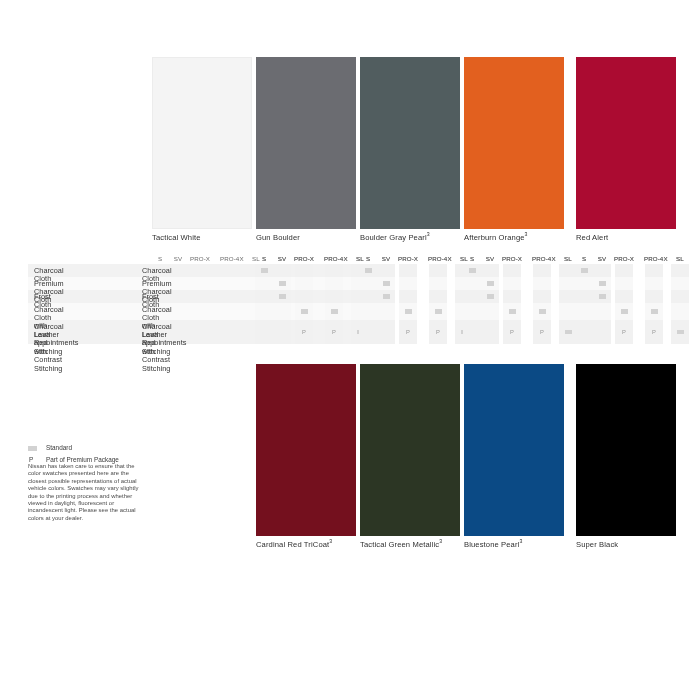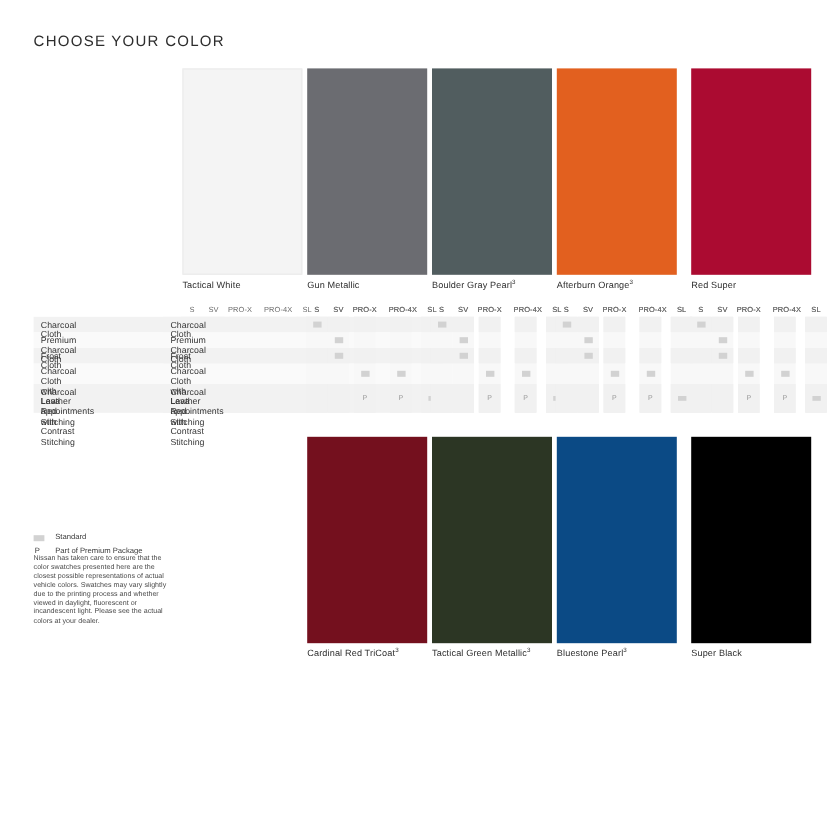--- a/index.html
+++ b/index.html
@@ -156,42 +156,41 @@
     border: 11px solid rgba(255,255,255,0.55);
     border-radius: 50%;
     pointer-events: none;
   }
 </style>
 </head>
 <body>
 
 <div class="page">
 
-  <div class="page-title">CHOOSE YOUR COLOR</div>
 
   <div class="swatch-row" id="swatchRowTop">
       <div class="swatch light" style="left: 152px; top: 57px;">
         <div class="swatch-fill" style="background: rgb(244, 244, 244);"></div>
         <div class="swatch-label">Tactical White</div>
       </div>
       <div class="swatch" style="left: 256px; top: 57px;">
         <div class="swatch-fill" style="background: rgb(107, 108, 113);"></div>
-        <div class="swatch-label">Gun Metallic</div>
+        <div class="swatch-label">Gun Boulder</div>
       </div>
       <div class="swatch" style="left: 360px; top: 57px;">
         <div class="swatch-fill" style="background: rgb(81, 93, 95);"></div>
         <div class="swatch-label">Boulder Gray Pearl<sup>3</sup></div>
       </div>
       <div class="swatch" style="left: 464px; top: 57px;">
         <div class="swatch-fill" style="background: rgb(226, 96, 31);"></div>
         <div class="swatch-label">Afterburn Orange<sup>3</sup></div>
       </div>
       <div class="swatch" style="left: 576px; top: 57px;">
         <div class="swatch-fill" style="background: rgb(171, 11, 49);"></div>
-        <div class="swatch-label">Red Super</div>
+        <div class="swatch-label">Red Alert</div>
       </div>
     </div>
 
   <div class="trim-table" id="trimTableTop" style="left: 0px; top: 255px;">
       <div class="row-band" style="left: 28px; width: 220px; top: 9px; height: 13px;"></div>
       <div class="row-band alt" style="left: 28px; width: 220px; top: 22px; height: 13px;"></div>
       <div class="row-band" style="left: 28px; width: 220px; top: 35px; height: 13px;"></div>
       <div class="row-band alt" style="left: 28px; width: 220px; top: 48px; height: 17px;"></div>
       <div class="row-band" style="left: 28px; width: 220px; top: 65px; height: 24px;"></div>
       <div class="trim-label" style="left: 34px; top: 11.5px;">

